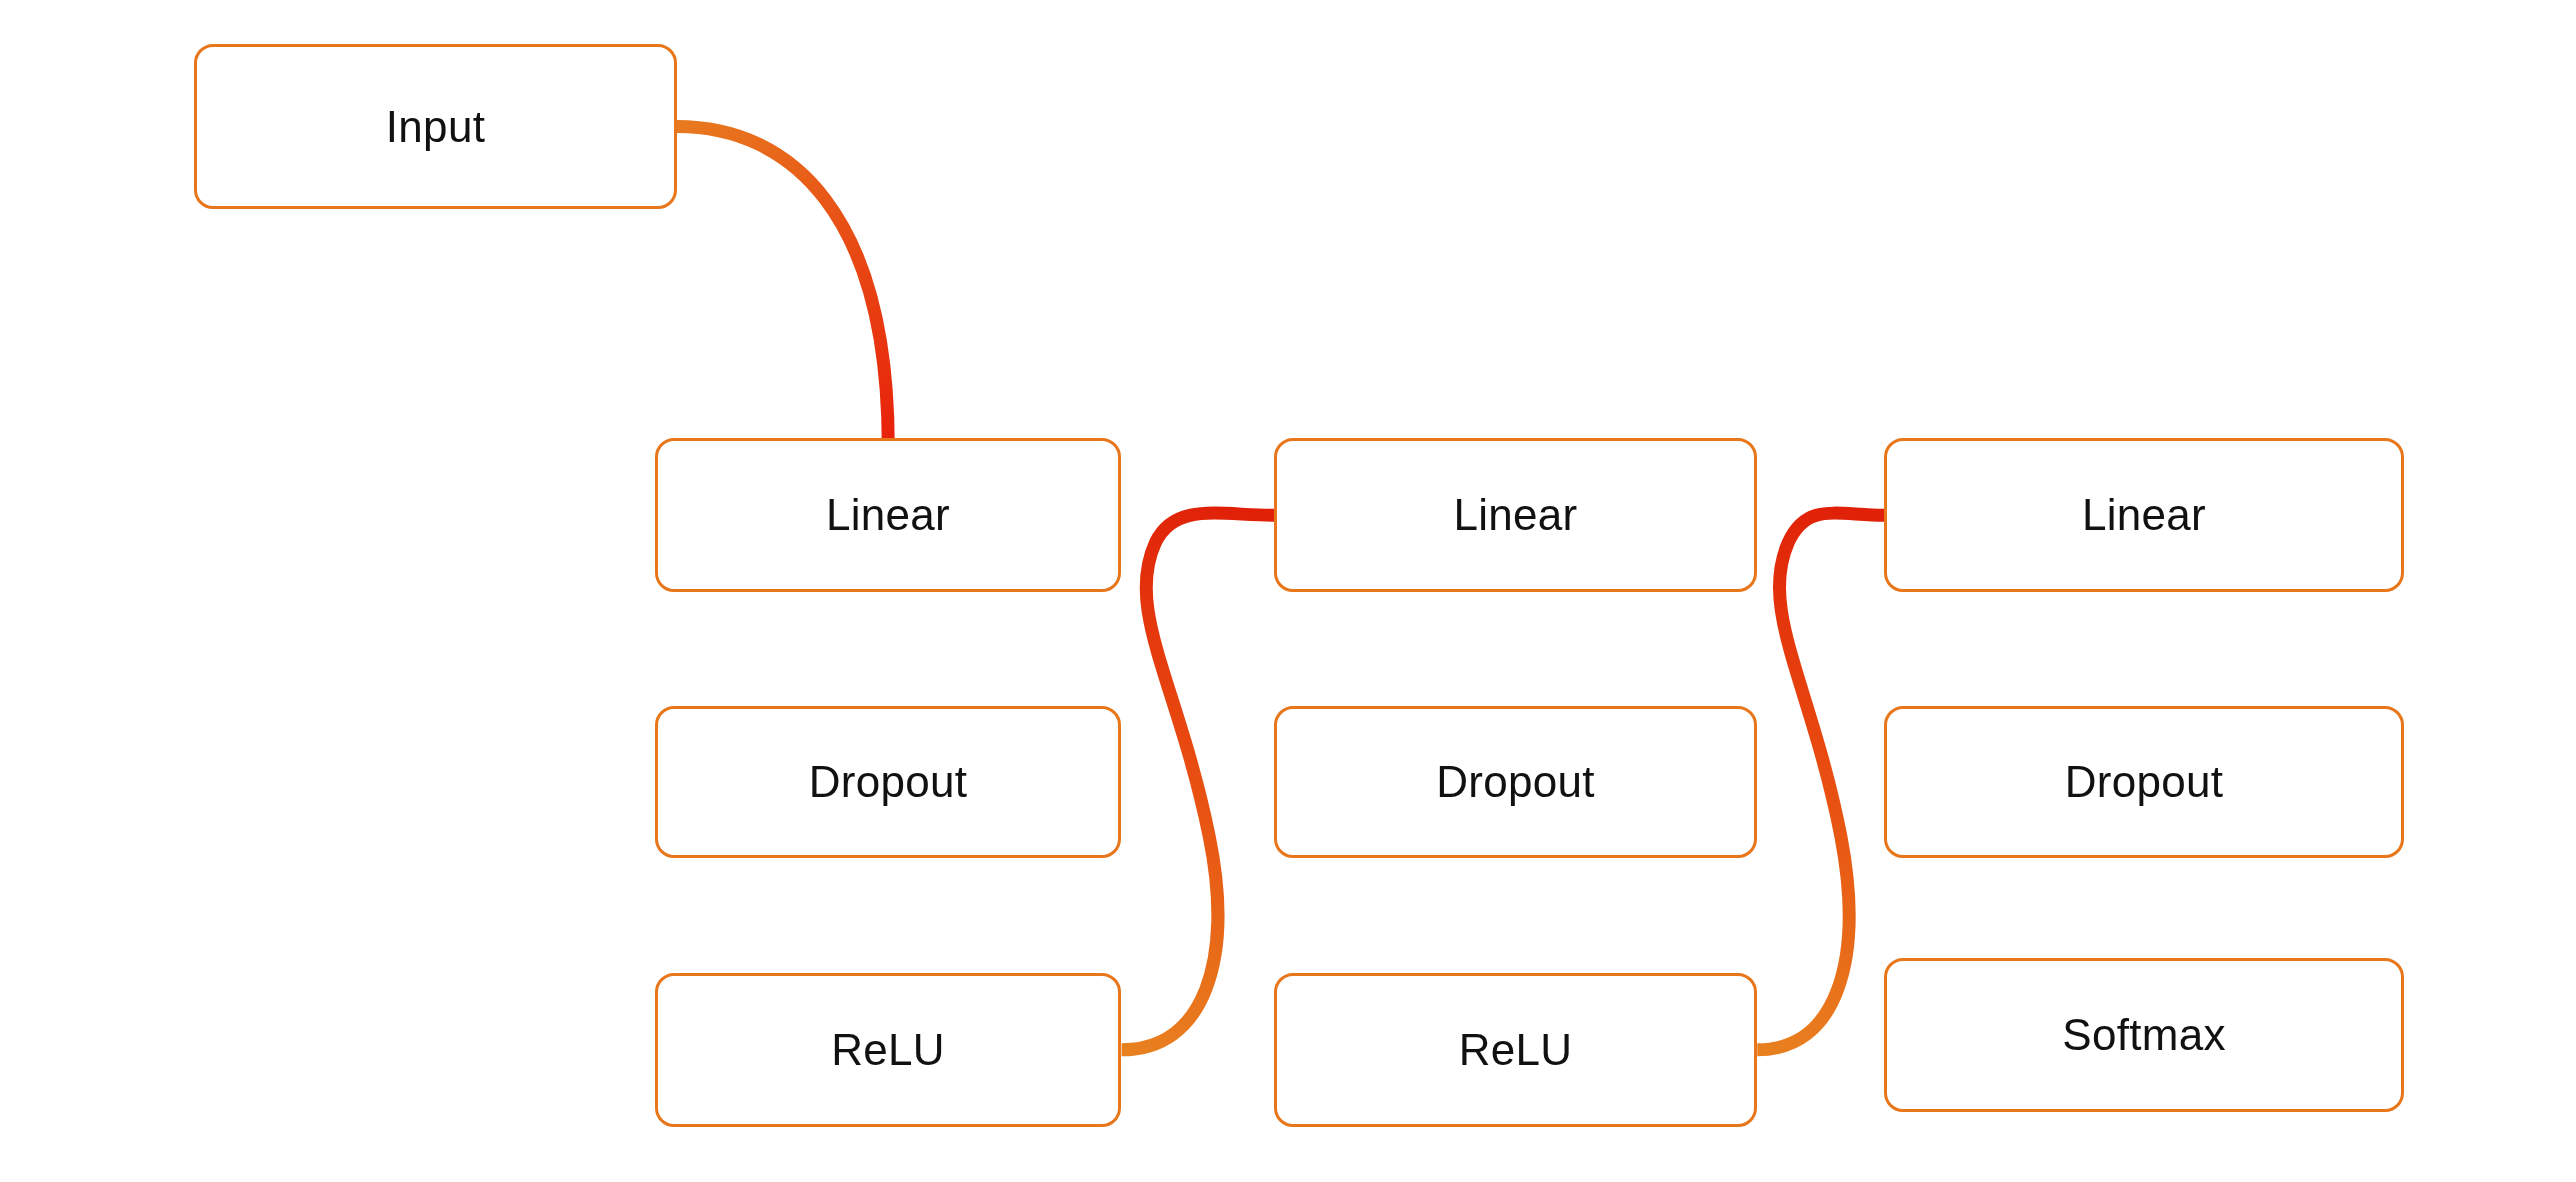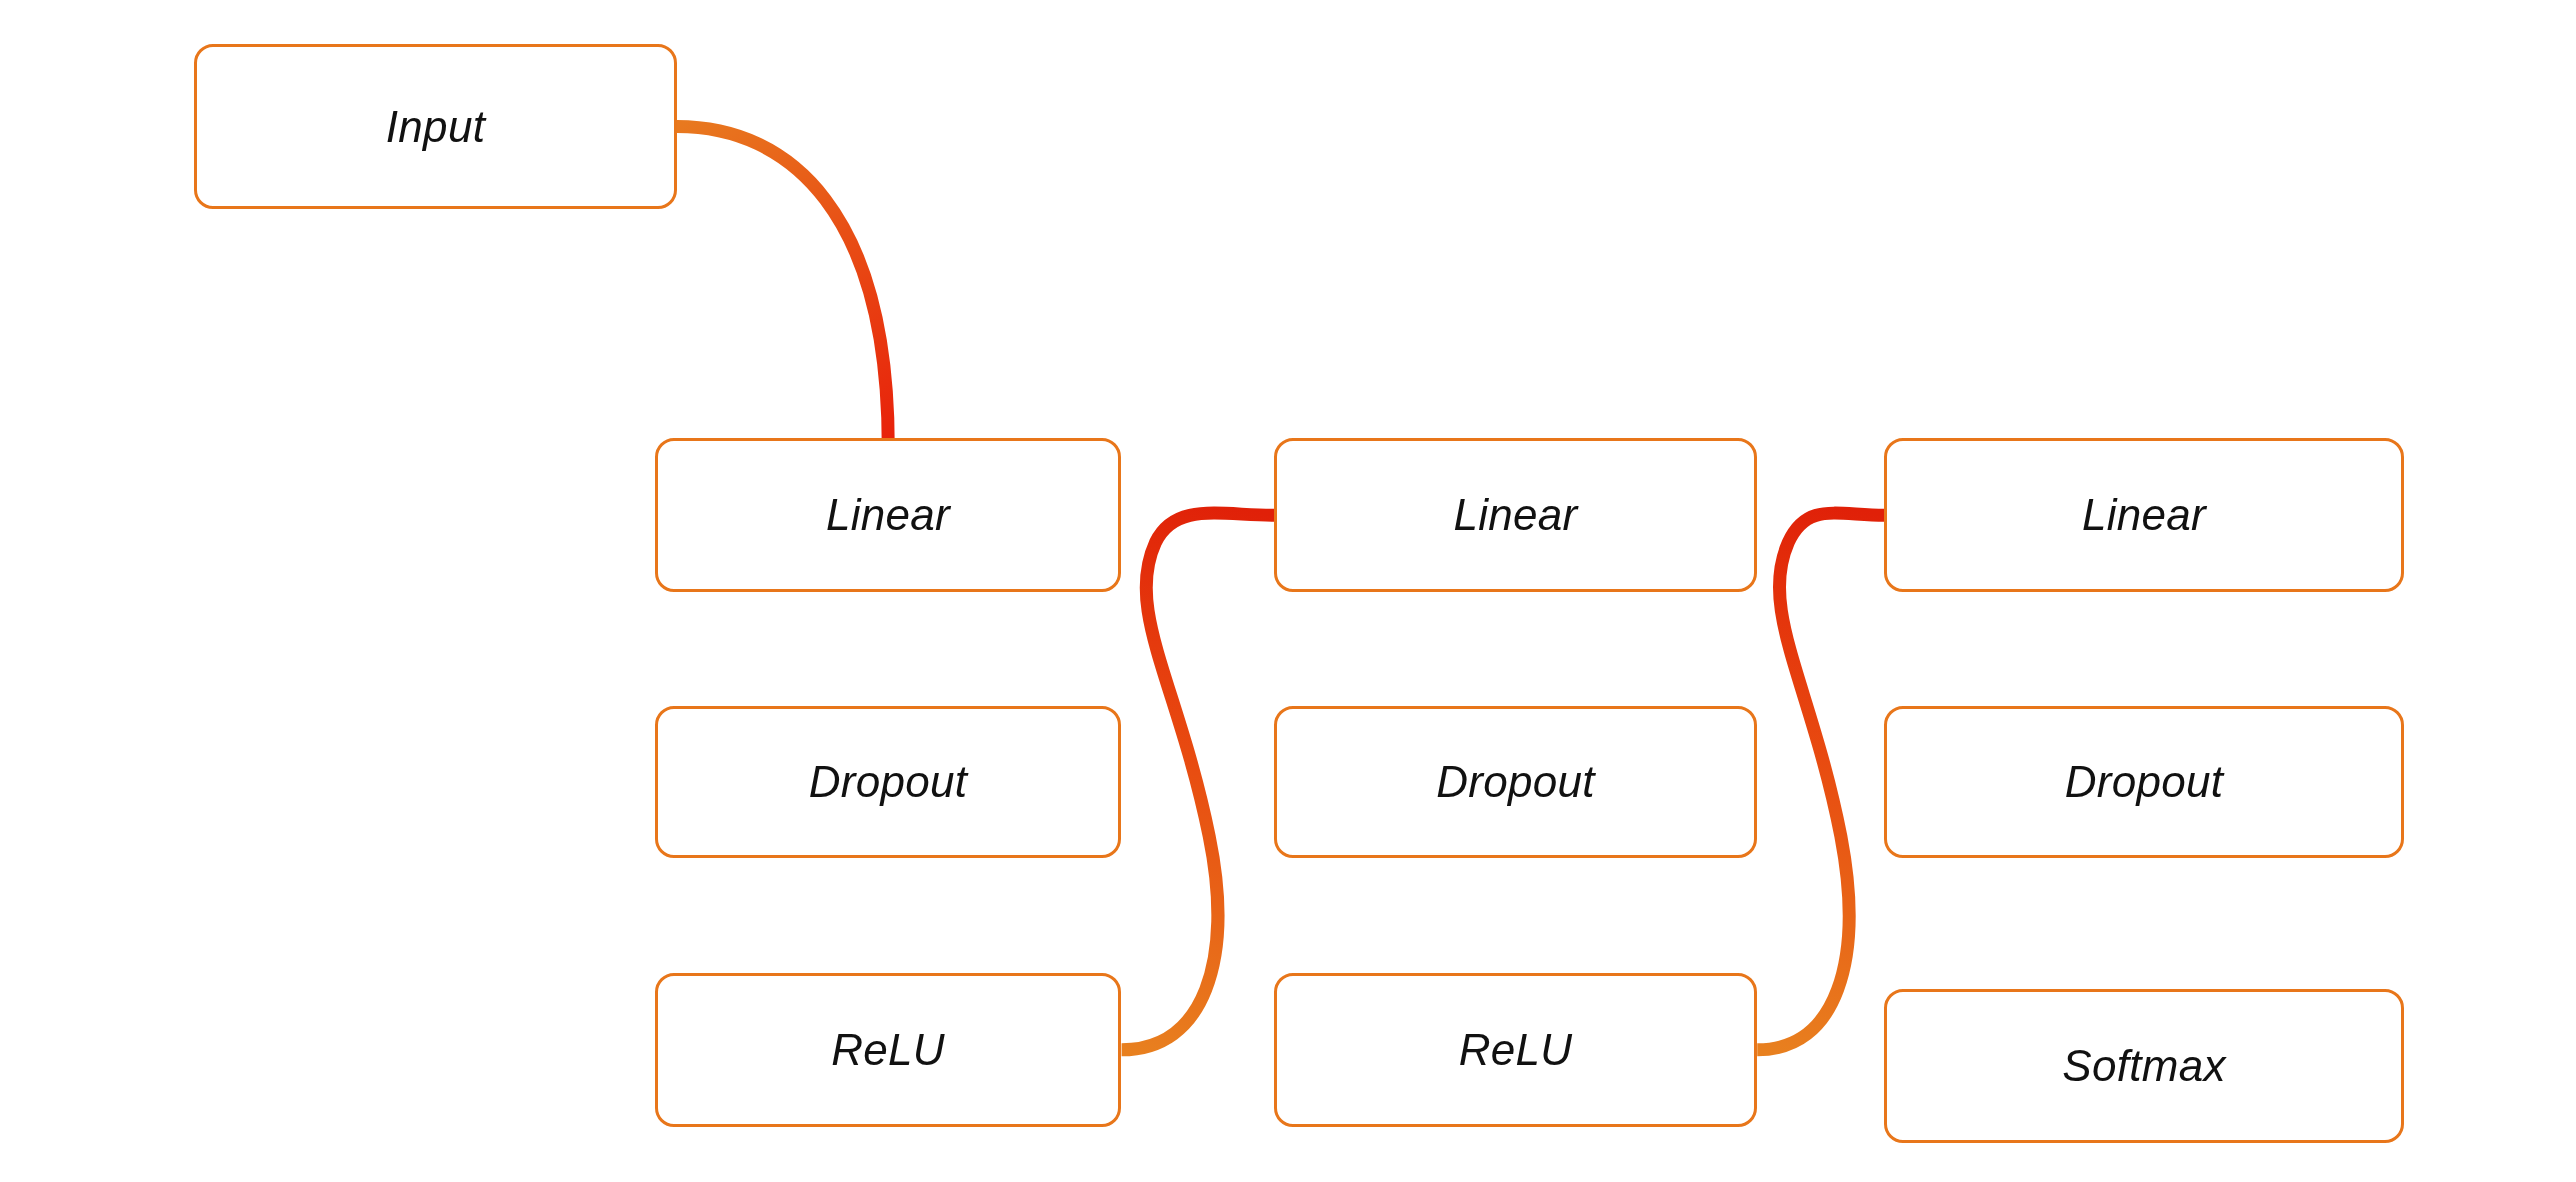--- a/index.html
+++ b/index.html
@@ -34,21 +34,20 @@
     justify-content: center;
     z-index: 5;
   }
   .node-label {
     font-family: "Liberation Sans", sans-serif;
     font-size: 44px;
     line-height: 1;
     color: #111111;
     letter-spacing: 0.3px;
     white-space: nowrap;
-    font-style: italic;
   }
 </style>
 </head>
 <body>
 
 <div id="canvas">
 
   <svg id="edge-layer" viewBox="0 0 4559 2092" xmlns="http://www.w3.org/2000/svg">
     <defs>
       <linearGradient id="gradVert" x1="0" y1="0" x2="0" y2="1">
@@ -116,18 +115,18 @@
   </div>
 
   <div class="node" style="left:1884px; top:438px; width:520px; height:154px;">
     <span class="node-label">Linear</span>
   </div>
 
   <div class="node" style="left:1884px; top:706px; width:520px; height:152px;">
     <span class="node-label">Dropout</span>
   </div>
 
-  <div class="node" style="left:1884px; top:989px; width:520px; height:154px;">
+  <div class="node" style="left:1884px; top:958px; width:520px; height:154px;">
     <span class="node-label">Softmax</span>
   </div>
 
 </div>
 
 
 </body></html>

